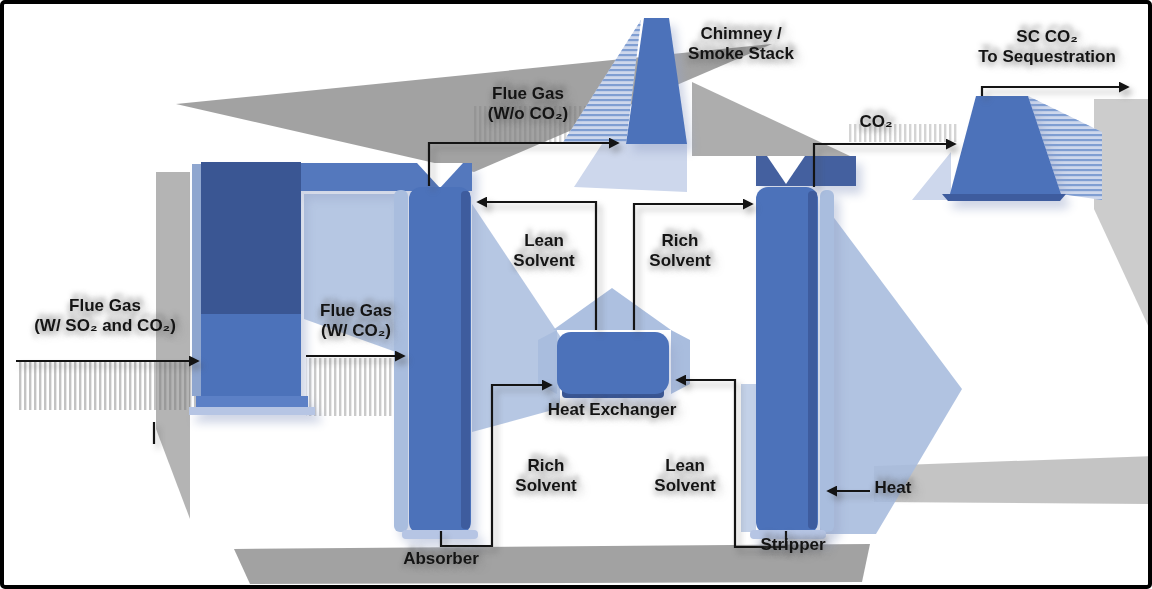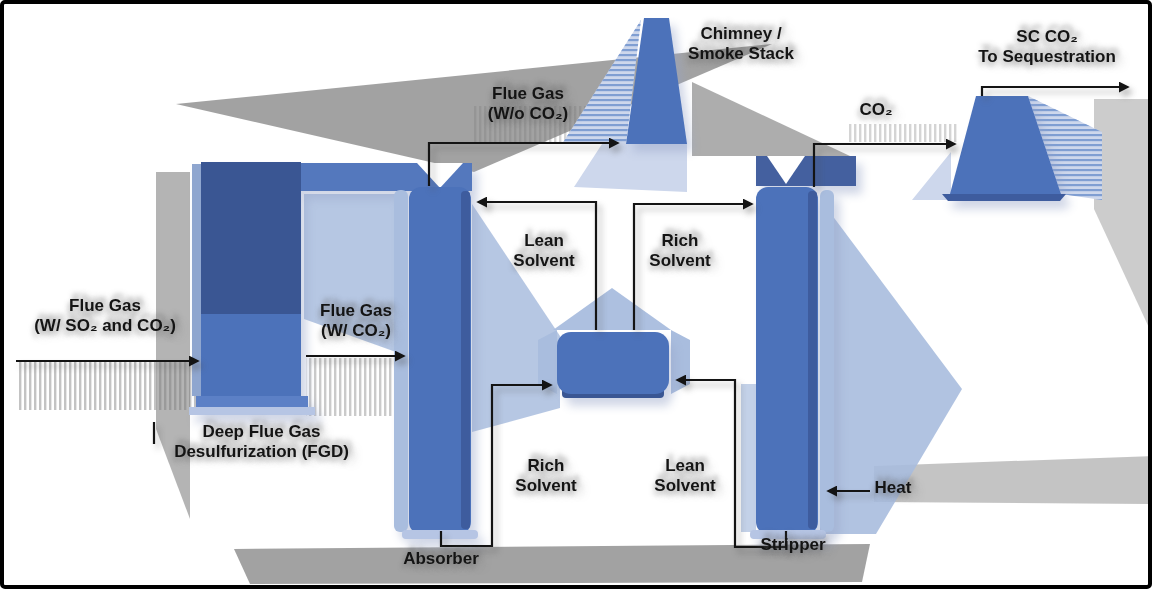--- a/index.html
+++ b/index.html
@@ -115,36 +115,35 @@
       <polyline points="782,527 782,543 731,543 731,376 673,376" marker-end="url(#ah)"></polyline>
       <line x1="866" y1="487" x2="824" y2="487" marker-end="url(#ah)"></line>
       <polyline points="810,183 810,140 951,140" marker-end="url(#ah)"></polyline>
       <polyline points="978,92 978,83 1124,83" marker-end="url(#ah)"></polyline>
       <line x1="150" y1="418" x2="150" y2="440"></line>
     </g>
   </svg>
 
   <div class="lbl" style="left:1px;top:292px;width:200px;">Flue Gas
 (W/ SO₂ and CO₂)</div>
-  <div class="lbl" style="left:140px;top:418px;width:235px;">Deep Flue Gas
-Desulfurization (FGD)</div>
   <div class="lbl" style="left:302px;top:297px;width:100px;">Flue Gas
 (W/ CO₂)</div>
   <div class="lbl" style="left:377px;top:533px;width:120px;margin-top:12px;">Absorber</div>
   <div class="lbl" style="left:464px;top:80px;width:120px;">Flue Gas
 (W/o CO₂)</div>
   <div class="lbl" style="left:667px;top:20px;width:140px;">Chimney /
 Smoke Stack</div>
   <div class="lbl" style="left:490px;top:227px;width:100px;">Lean
 Solvent</div>
   <div class="lbl" style="left:626px;top:227px;width:100px;">Rich
 Solvent</div>
+  <div class="lbl" style="left:528px;top:396px;width:160px;">Heat Exchanger</div>
   <div class="lbl" style="left:492px;top:452px;width:100px;">Rich
 Solvent</div>
   <div class="lbl" style="left:631px;top:452px;width:100px;">Lean
 Solvent</div>
   <div class="lbl" style="left:729px;top:531px;width:120px;">Stripper</div>
   <div class="lbl" style="left:859px;top:474px;width:60px;">Heat</div>
-  <div class="lbl" style="left:842px;top:96px;width:60px;">CO₂</div>
+  <div class="lbl" style="left:842px;top:108px;width:60px;">CO₂</div>
   <div class="lbl" style="left:953px;top:23px;width:180px;">SC CO₂
 To Sequestration</div>
 
 </div>
 
 </body></html>

